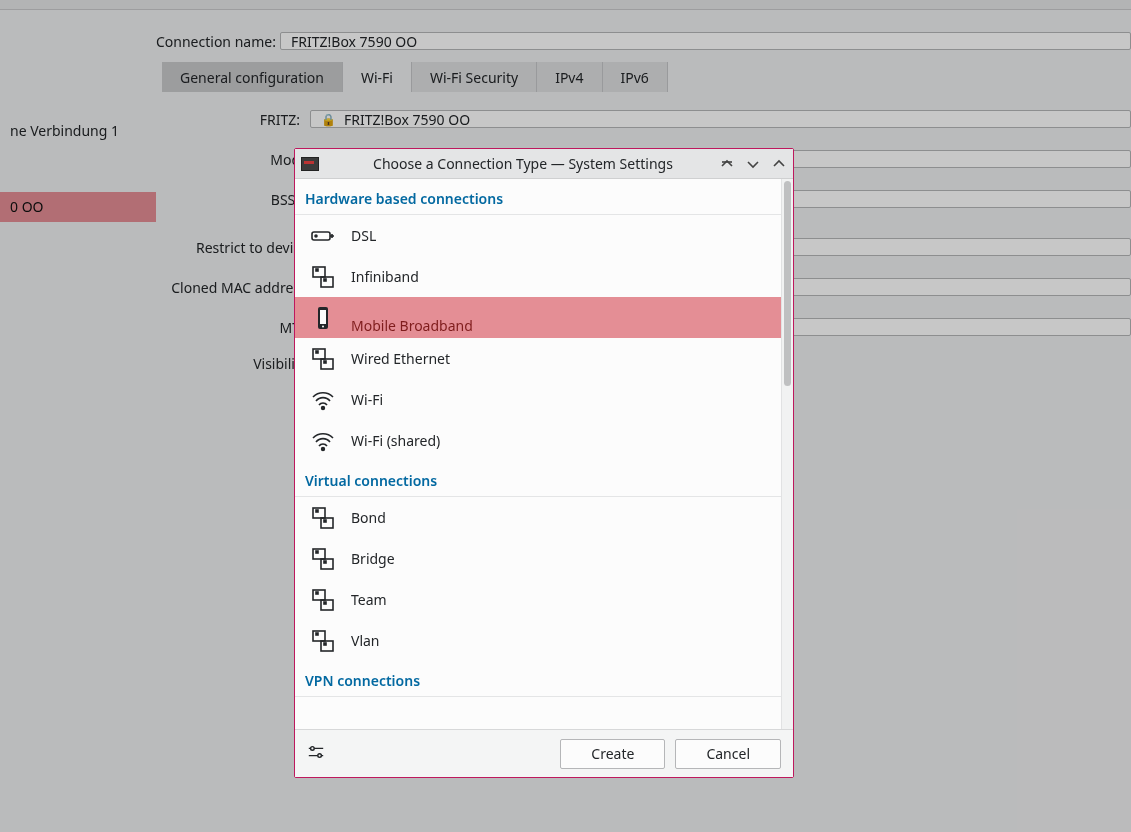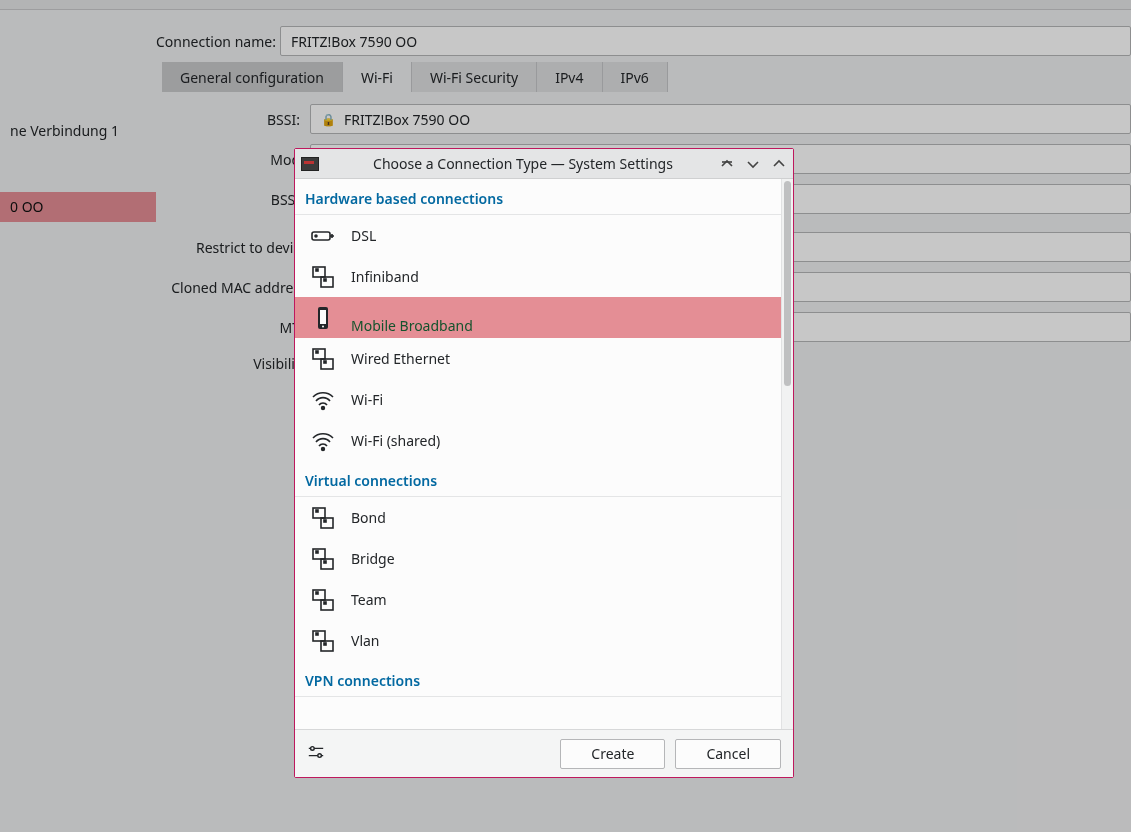--- a/index.html
+++ b/index.html
@@ -59,21 +59,21 @@
   .row-label {
     width: 146px; flex:0 0 146px;
     text-align:right;
     padding-right:2px;
     color:#232629;
     font-size:14px;
     white-space:nowrap;
   }
   .row-input {
     flex:1;
-    height:30px;
+    height:18px;
     background:#fff;
     border:1px solid #b5b6b8;
     border-radius:2px;
     padding:0 10px;
     display:flex; align-items:center; gap:8px;
     color:#232629;
   }
   .tabs {
     margin-left:6px;
     display:flex; height:30px;
@@ -161,21 +161,21 @@
     gap:14px;
     cursor:default;
   }
   .conn-item.selected { background:#e48e95; }
   .conn-icon {
     width:28px; height:28px; flex:0 0 28px;
     display:flex; align-items:center; justify-content:center;
   }
   .conn-icon svg { width:26px; height:26px; stroke:#232629; fill:none; stroke-width:1.6; }
   .conn-label { font-size:14px; color:#232629; }
-  .conn-item.selected .conn-label { color:#14532d;margin-top:16px; }
+  .conn-item.selected .conn-label { color:#7f1d1d;margin-top:16px; }
 
   .dlg-footer {
     flex:0 0 48px;
     border-top:1px solid #d7d8d9;
     background:#f4f5f5;
     display:flex; align-items:center;
     padding:0 12px;
     gap:10px;
   }
   .dlg-footer .spacer { flex:1; }
@@ -213,21 +213,21 @@
     <div class="tabs">
       <div class="tab gray">General configuration</div>
       <div class="tab active">Wi-Fi</div>
       <div class="tab">Wi-Fi Security</div>
       <div class="tab">IPv4</div>
       <div class="tab">IPv6</div>
     </div>
 
     <div class="form-area">
       <div class="row">
-        <div class="row-label">BSSI:</div>
+        <div class="row-label">FRITZ:</div>
         <div class="row-input">
           <span class="lock-icon">🔒</span>
           <span>FRITZ!Box 7590 OO</span>
         </div>
       </div>
       <div class="row">
           <div class="row-label">Mod</div>
           <div class="row-input"></div>
         </div>
       <div class="row">

